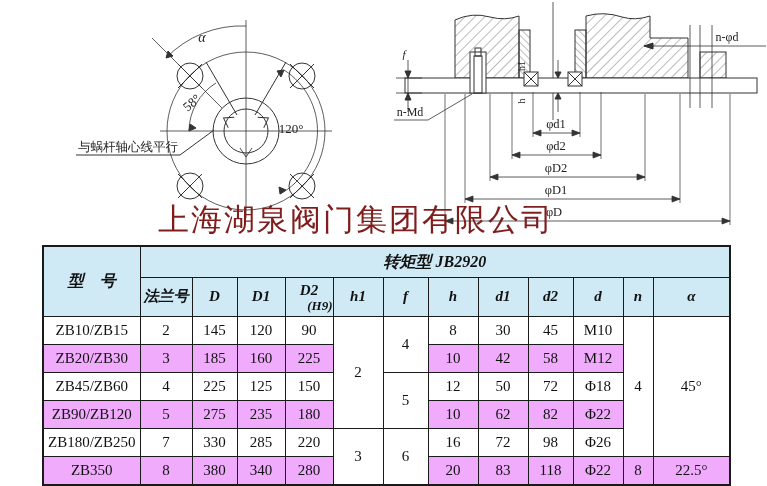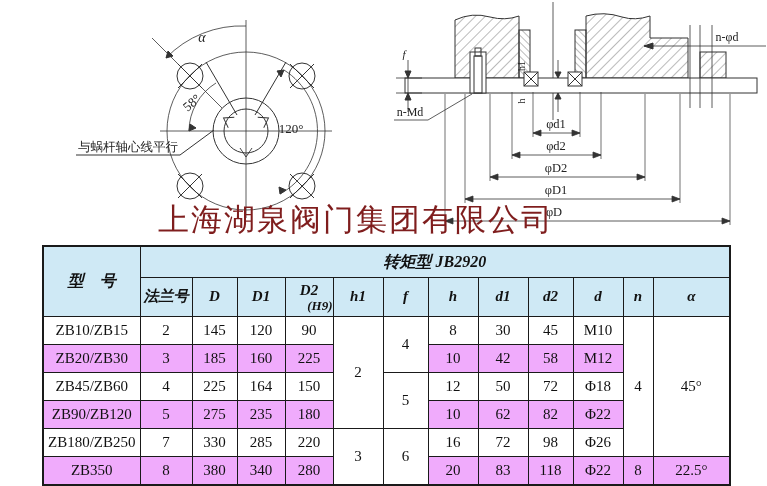--- a/index.html
+++ b/index.html
@@ -267,21 +267,21 @@
           <td>225</td>
           <td>10</td>
           <td>42</td>
           <td>58</td>
           <td>M12</td>
         </tr>
         <tr>
           <td class="model">ZB45/ZB60</td>
           <td>4</td>
           <td>225</td>
-          <td>164</td>
+          <td>125</td>
           <td>150</td>
           <td class="merge" rowspan="2">5</td>
           <td>12</td>
           <td>50</td>
           <td>72</td>
           <td>Φ18</td>
         </tr>
         <tr class="gray">
           <td class="model">ZB90/ZB120</td>
           <td>5</td>

